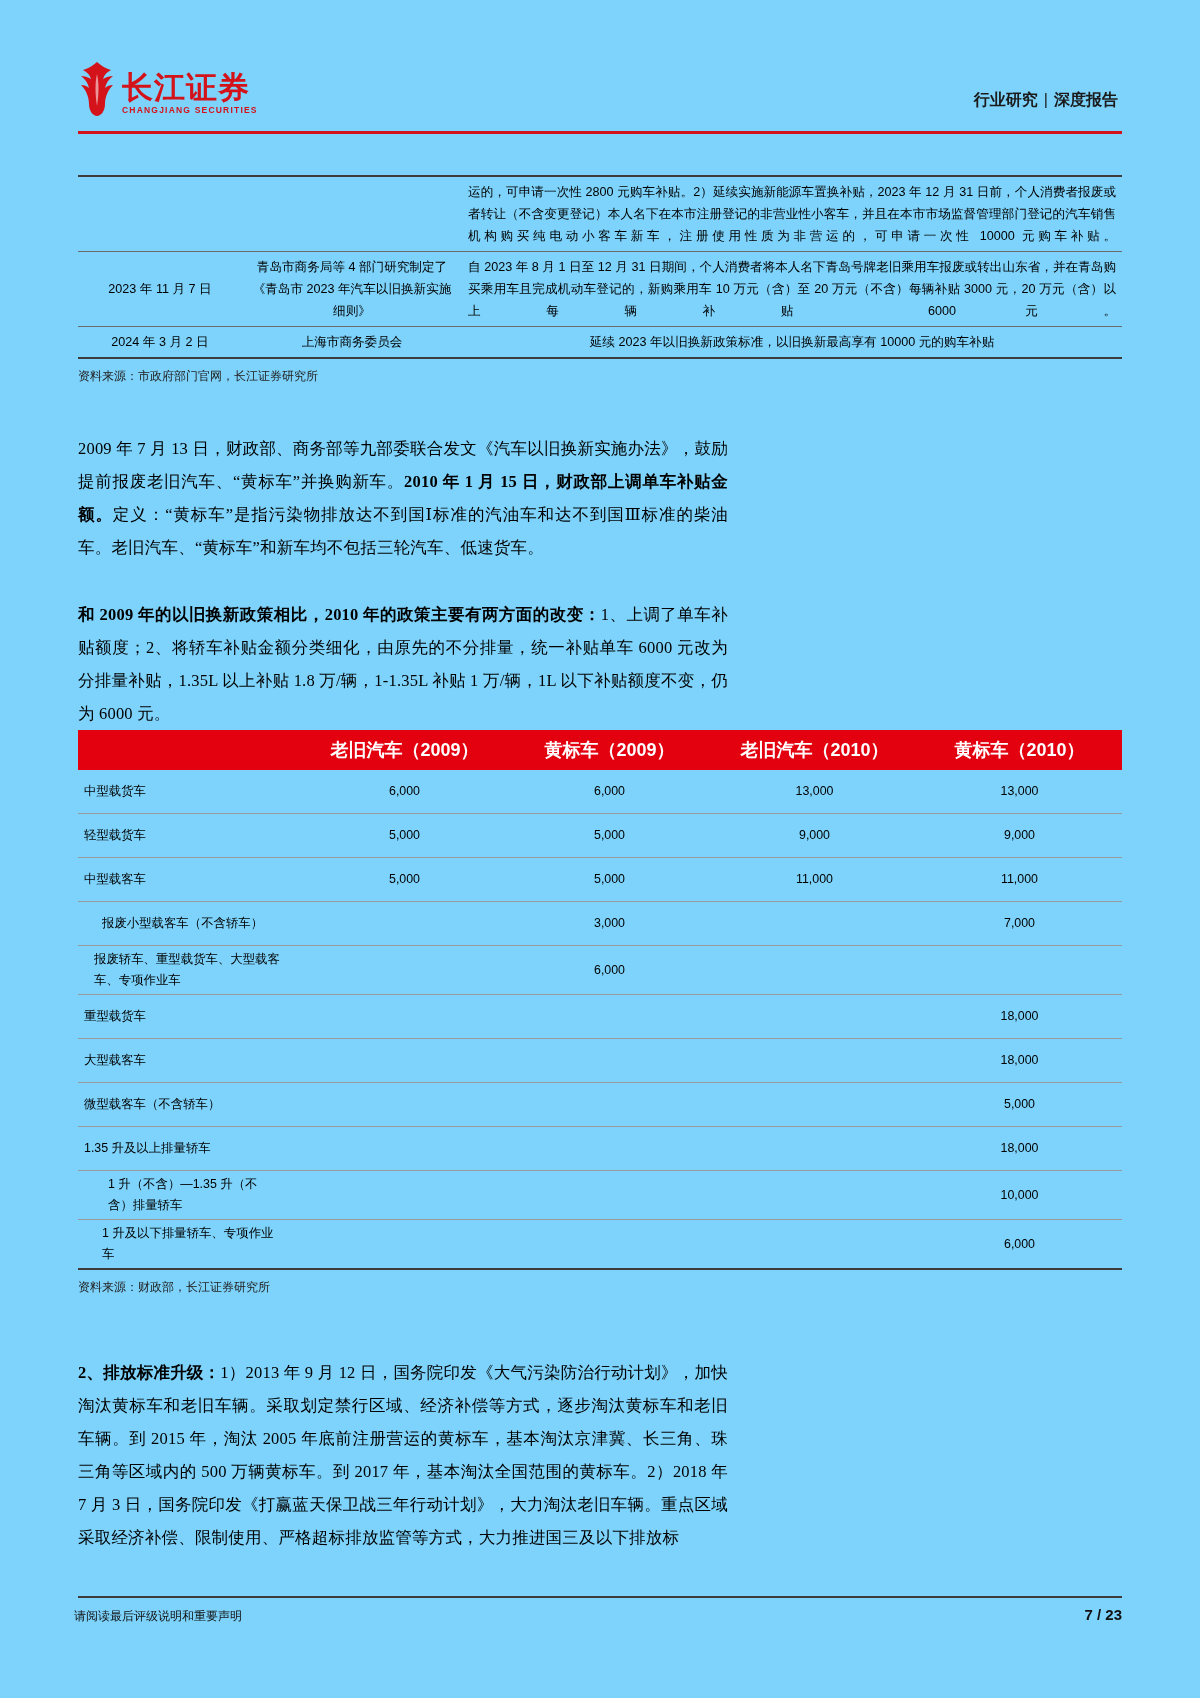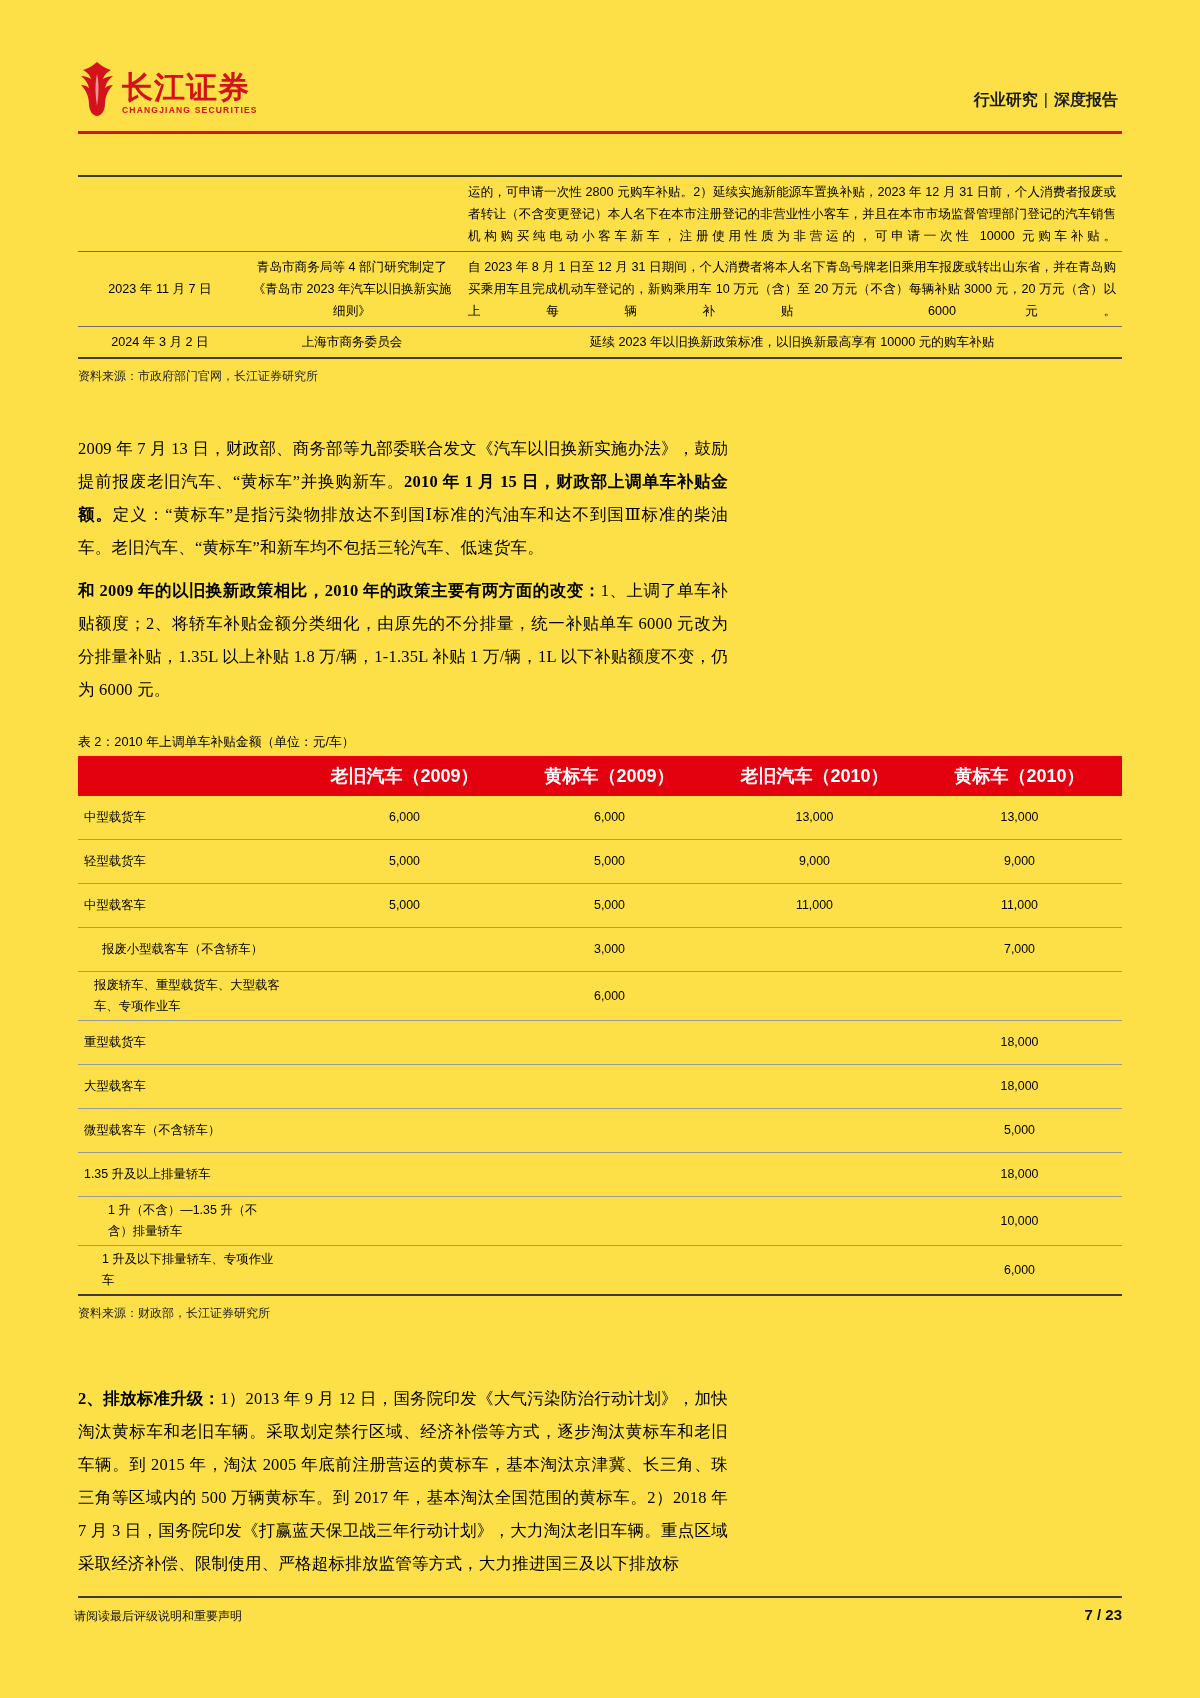--- a/index.html
+++ b/index.html
@@ -8,21 +8,21 @@
     background: #ffffff;
   }
   body {
     font-family: "Liberation Serif", "DejaVu Serif", serif;
     color: #000000;
   }
   .page {
     position: relative;
     width: 1200px;
     height: 1698px;
-    background: #fde047;
+    background: #7dd3fc;
     margin: 0 auto;
     box-sizing: border-box;
     overflow: hidden;
   }
 
   
   .header {
     position: absolute;
     left: 78px;
     top: 60px;
@@ -250,25 +250,24 @@
             <td></td>
           </tr>
       </tbody>
     </table>
     <div class="src">资料来源：市政府部门官网，长江证券研究所</div>
 
     <div class="para" style="margin-top:47px; width:650px;">
       <span>2009 年 7 月 13 日，财政部、商务部等九部委联合发文《汽车以旧换新实施办法》，鼓励提前报废老旧汽车、“黄标车”并换购新车。</span><b>2010 年 1 月 15 日，财政部上调单车补贴金额。</b><span>定义：“黄标车”是指污染物排放达不到国Ⅰ标准的汽油车和达不到国Ⅲ标准的柴油车。老旧汽车、“黄标车”和新车均不包括三轮汽车、低速货车。</span>
     </div>
 
-    <div class="para" style="margin-top:10px; width:650px;">
+    <div class="para" style="margin-top:34px; width:650px;">
       <b>和 2009 年的以旧换新政策相比，2010 年的政策主要有两方面的改变：</b><span>1、上调了单车补贴额度；2、将轿车补贴金额分类细化，由原先的不分排量，统一补贴单车 6000 元改为分排量补贴，1.35L 以上补贴 1.8 万/辆，1-1.35L 补贴 1 万/辆，1L 以下补贴额度不变，仍为 6000 元。</span>
     </div>
 
-    <div class="tbl-title" style="margin-top:28px;">表 2：2010 年上调单车补贴金额（单位：元/车）</div>
     <table class="t2">
       <thead>
         <tr>
           <th class="c0"></th>
           <th>老旧汽车（2009）</th>
           <th>黄标车（2009）</th>
           <th>老旧汽车（2010）</th>
           <th>黄标车（2010）</th>
         </tr>
       </thead>

